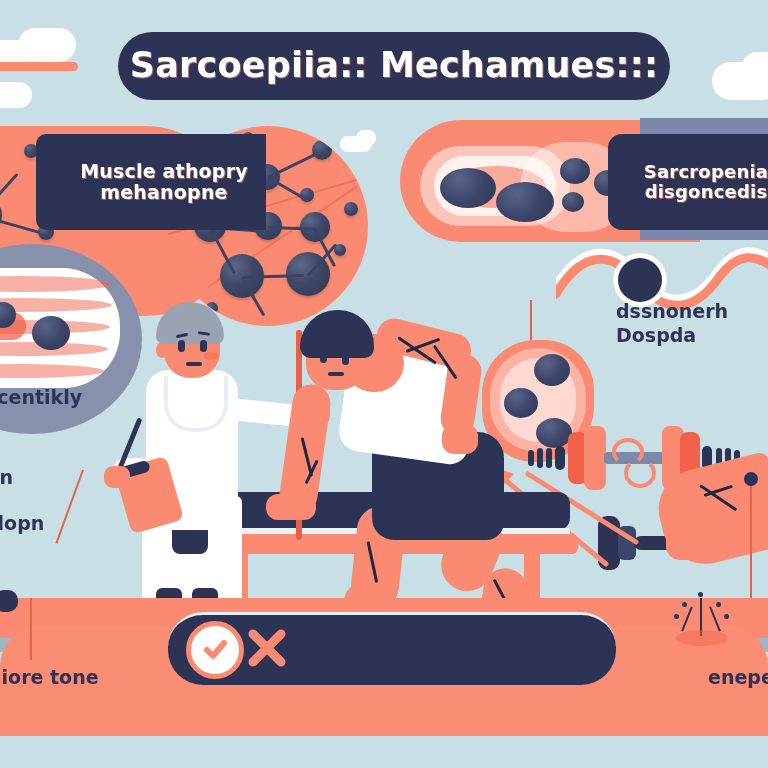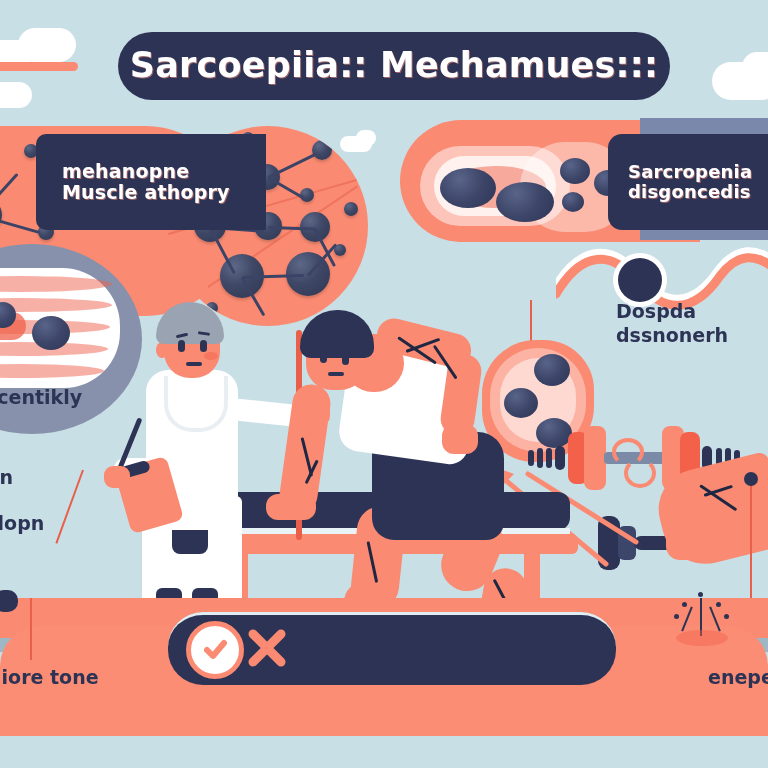--- a/index.html
+++ b/index.html
@@ -14,20 +14,21 @@
   .abs{position:absolute;}
   .pill{
     background:#2d3355;border-radius:40px;
     display:flex;align-items:center;justify-content:center;
     color:#fff;
   }
   .lbl-text{
     color:#ffffff;font-weight:bold;line-height:1.12;
     text-shadow:1px 1px 0 rgba(250,138,114,.55);
     letter-spacing:.2px;
+    text-align:center;
   }
 
   
   .cloud{position:absolute;background:#ffffff;border-radius:50%;}
   .cloudbar{position:absolute;background:#fa8a72;border-radius:10px;height:9px;}
 
   
   #title-pill{
     left:118px;top:32px;width:552px;height:68px;border-radius:34px;
   }
@@ -232,22 +233,22 @@
     <div class="mol-bond" style="left:42px;top:100px;width:54px;transform:rotate(4deg);"></div>
     <div class="mol-bond" style="left:100px;top:100px;width:46px;transform:rotate(2deg);"></div>
     <div class="mol-bond" style="left:42px;top:100px;width:52px;transform:rotate(62deg);"></div>
     <div class="mol-bond" style="left:146px;top:100px;width:44px;transform:rotate(62deg);"></div>
     <div class="mol-bond" style="left:74px;top:150px;width:62px;transform:rotate(-2deg);"></div>
     <div class="mol-bond" style="left:74px;top:150px;width:44px;transform:rotate(60deg);"></div>
     <div class="mol-bond" style="left:140px;top:148px;width:42px;transform:rotate(-48deg);"></div>
   </div>
 
   <div id="label-atrophy" class="abs">
+    <span class="lbl-text">Muscle athopry</span>
     <span class="lbl-text">mehanopne</span>
-    <span class="lbl-text">Muscle athopry</span>
   </div>
 
   <div class="abs" style="left:400px;top:120px;width:300px;height:122px;background:#fa8a72;border-radius:70px 0 0 70px;"></div>
   <div class="fiber abs" style="left:410px;top:132px;width:230px;height:110px;">
     <div class="fiber-body" style="border-radius:58px 60px 56px 62px;"></div>
     <div class="stripe" style="left:10px;top:14px;width:150px;height:80px;border-radius:48px;opacity:.5;"></div>
     <div class="stripe" style="left:24px;top:24px;width:122px;height:60px;border-radius:40px;opacity:.75;"></div>
     <div class="stripe-r" style="left:36px;top:34px;width:100px;height:42px;"></div>
     <div class="stripe" style="left:110px;top:10px;width:110px;height:90px;border-radius:50px;opacity:.4;"></div>
     <div class="nucleus" style="left:30px;top:36px;width:56px;height:40px;"></div>
@@ -264,22 +265,22 @@
   </div>
 
   <svg class="abs" width="220" height="80" style="left:556px;top:238px;" viewBox="0 0 220 80">
     <path d="M0,52 C26,8 56,8 82,40 C108,72 138,72 164,34 C182,10 200,12 218,26" stroke="#ffffff" stroke-width="13" fill="none" stroke-linecap="round"></path>
     <path d="M0,56 C26,12 56,12 82,44 C108,76 138,76 164,38 C182,14 200,16 218,30" stroke="#fa8a72" stroke-width="9" fill="none" stroke-linecap="round"></path>
     <circle cx="84" cy="42" r="27" fill="#ffffff"></circle>
     <circle cx="84" cy="42" r="22" fill="#2d3355"></circle>
   </svg>
 
   <div id="label-dopda" class="abs">
+    <div>dssnonerh</div>
     <div>Dospda</div>
-    <div>dssnonerh</div>
   </div>
 
   <div class="abs" style="left:-78px;top:244px;width:220px;height:190px;background:#8791ab;border-radius:50%;"></div>
   <div class="fiber abs" style="left:-80px;top:268px;width:200px;height:120px;">
     <div class="fiber-body" style="border-radius:60px 58px 56px 60px;background:#fff;"></div>
     <div class="stripe-r" style="left:6px;top:8px;width:186px;height:16px;"></div>
     <div class="stripe-r" style="left:6px;top:30px;width:186px;height:14px;"></div>
     <div class="stripe-r" style="left:10px;top:52px;width:180px;height:14px;"></div>
     <div class="stripe-r" style="left:10px;top:74px;width:178px;height:14px;"></div>
     <div class="stripe-r" style="left:14px;top:96px;width:170px;height:14px;"></div>

